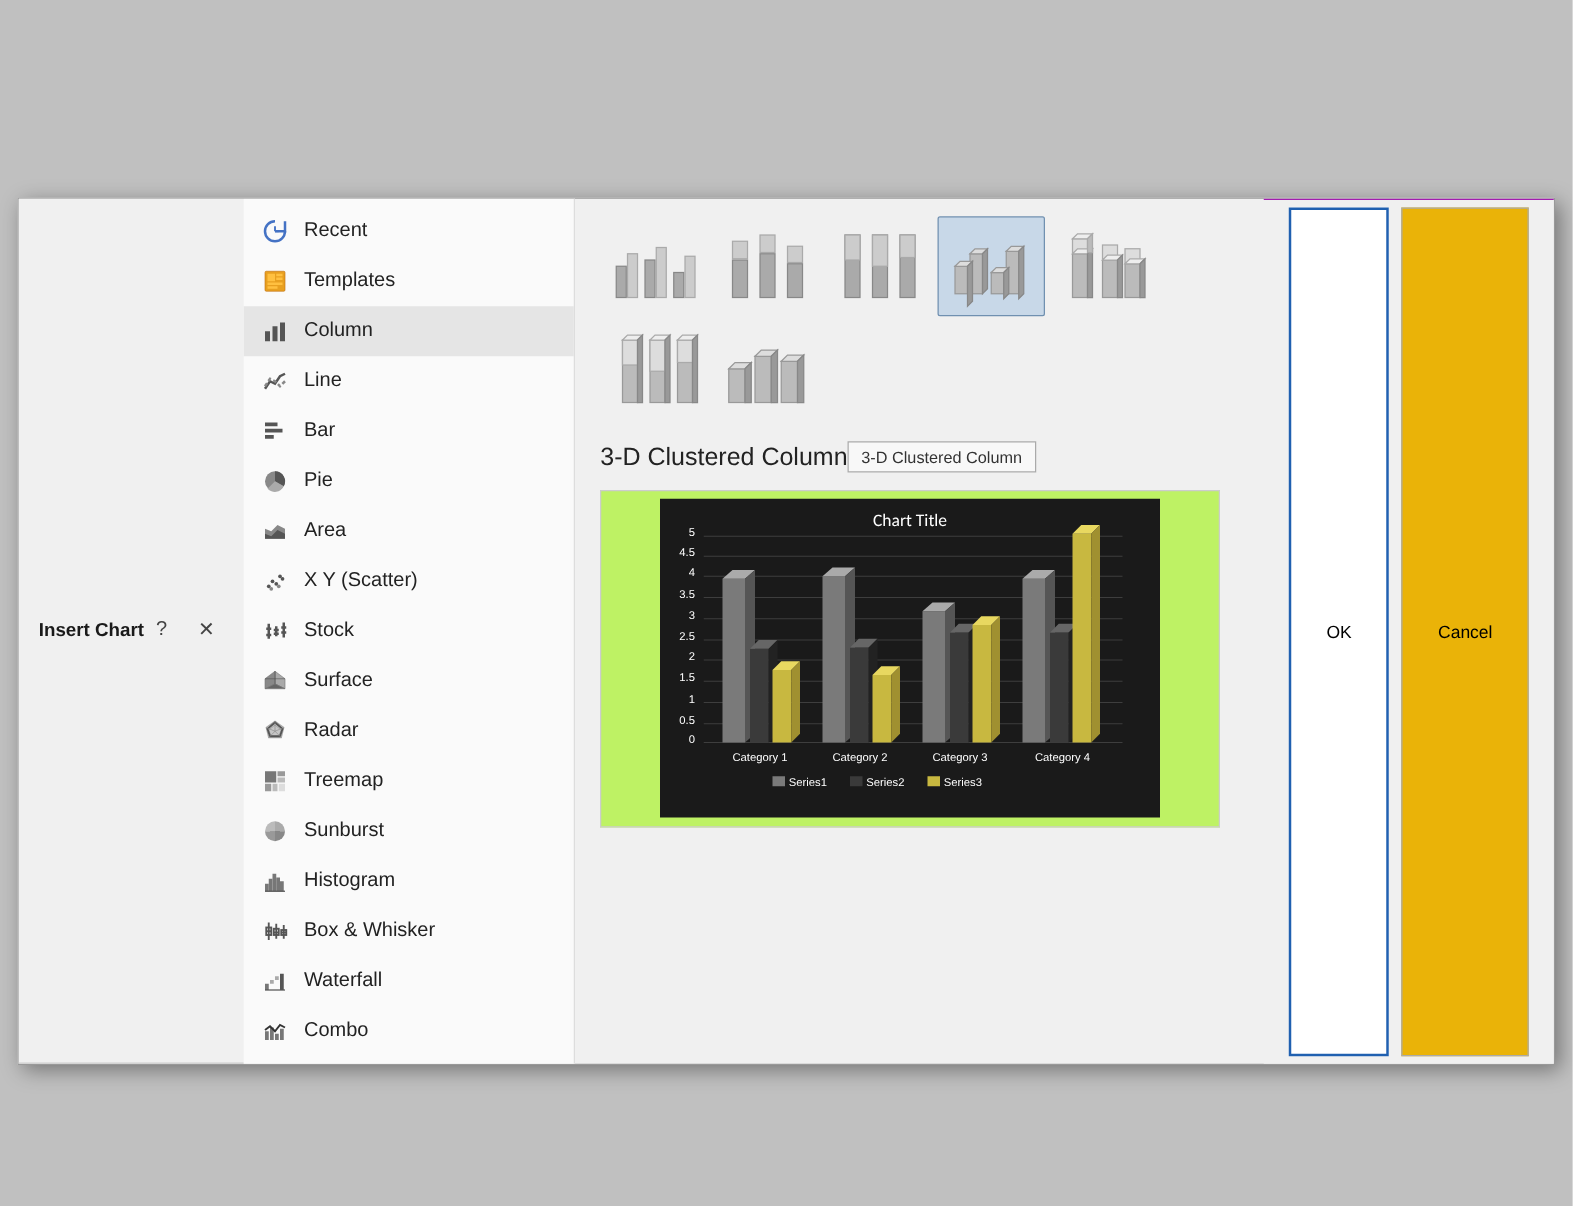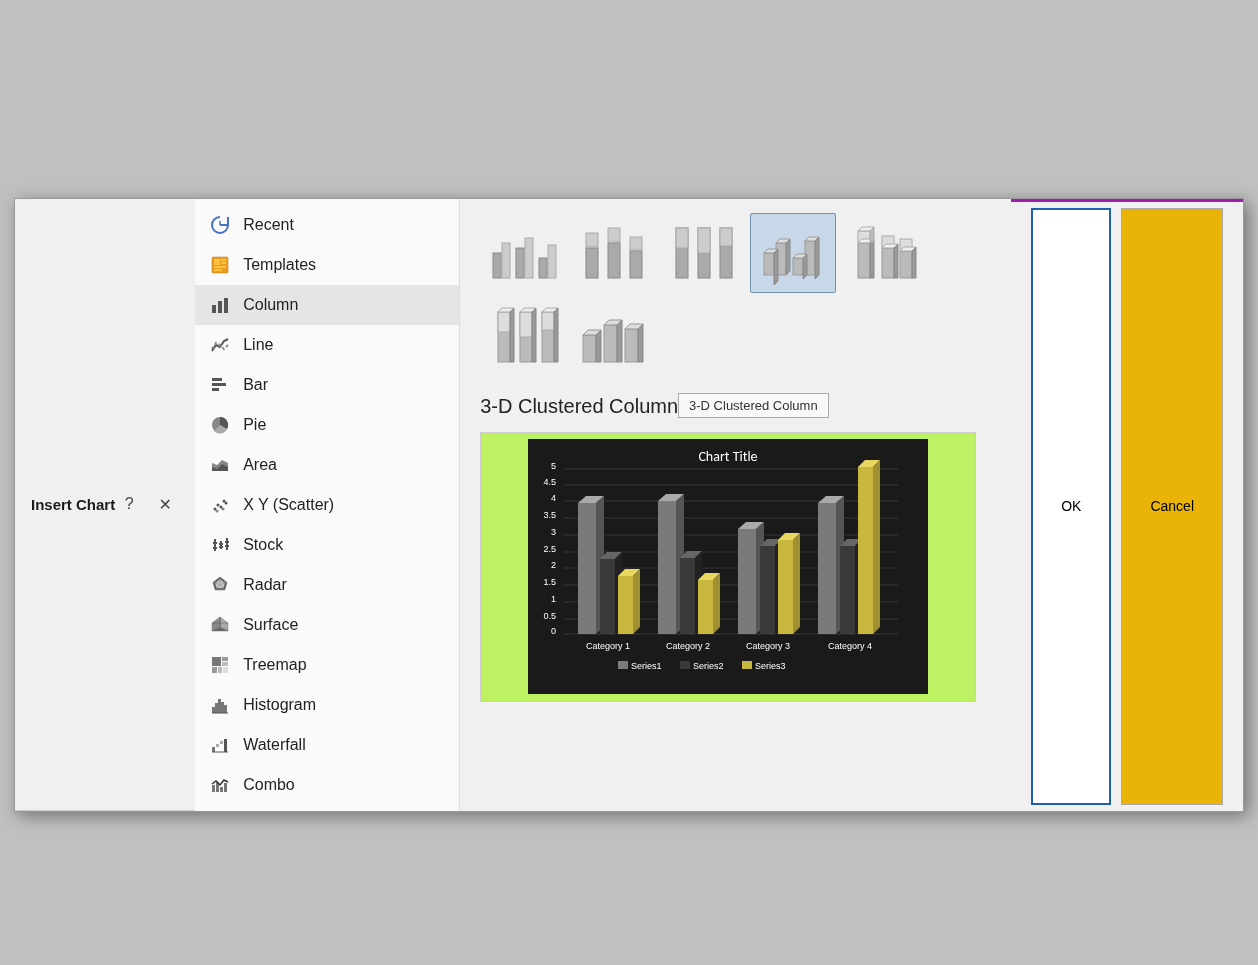--- a/index.html
+++ b/index.html
@@ -171,21 +171,21 @@
       justify-content: center;
       overflow: hidden;
     }
 
     
     .dialog-footer {
       padding: 6px 20px;
       display: flex;
       justify-content: flex-end;
       gap: 10px;
-      border-top: 3px solid #a21caf;
+      border-top: 1px solid #a21caf;
       background: #f0f0f0;
     }
     .footer-btn {
       padding: 7px 28px;
       font-size: 14px;
       cursor: pointer;
       border: 1px solid #aaa;
       background: #eab308;
     }
     .footer-btn.primary {
@@ -325,75 +325,103 @@
             <line x1="15" y1="7" x2="19" y2="7" stroke="#555" stroke-width="2"></line>
             <line x1="15" y1="11" x2="19" y2="11" stroke="#555" stroke-width="2"></line>
           </svg>
         </div>
         <span>Stock</span>
       </div>
 
       <div class="sidebar-item">
         <div class="sidebar-icon">
           <svg width="20" height="20" viewBox="0 0 20 20">
+            <polygon points="10,2 18,8 18,16 10,12" fill="#aaa" stroke="#777" stroke-width="0.5"></polygon>
+            <polygon points="10,2 2,8 2,16 10,12" fill="#888" stroke="#777" stroke-width="0.5"></polygon>
+            <polygon points="2,16 10,12 18,16" fill="#666" stroke="#777" stroke-width="0.5"></polygon>
+            <line x1="10" y1="2" x2="10" y2="12" stroke="#555" stroke-width="0.5"></line>
+            <line x1="2" y1="8" x2="18" y2="8" stroke="#555" stroke-width="0.5"></line>
+          </svg>
+        </div>
+        <span>Surface</span>
+      </div>
+
+      <div class="sidebar-item">
+        <div class="sidebar-icon">
+          <svg width="20" height="20" viewBox="0 0 20 20">
             <polygon points="10,2 17,7 15,15 5,15 3,7" fill="none" stroke="#aaa" stroke-width="1"></polygon>
             <polygon points="10,5 15,9 13,14 7,14 5,9" fill="none" stroke="#aaa" stroke-width="0.5"></polygon>
             <polygon points="10,3 16,8 14,14 6,14 4,8" fill="rgba(80,80,80,0.3)" stroke="#555" stroke-width="1.5"></polygon>
             <line x1="10" y1="10" x2="10" y2="2" stroke="#888" stroke-width="0.5"></line>
             <line x1="10" y1="10" x2="17" y2="7" stroke="#888" stroke-width="0.5"></line>
             <line x1="10" y1="10" x2="15" y2="15" stroke="#888" stroke-width="0.5"></line>
             <line x1="10" y1="10" x2="5" y2="15" stroke="#888" stroke-width="0.5"></line>
             <line x1="10" y1="10" x2="3" y2="7" stroke="#888" stroke-width="0.5"></line>
           </svg>
         </div>
         <span>Radar</span>
       </div>
 
       <div class="sidebar-item">
         <div class="sidebar-icon">
           <svg width="20" height="20" viewBox="0 0 20 20">
-            <polygon points="10,2 18,8 18,16 10,12" fill="#aaa" stroke="#777" stroke-width="0.5"></polygon>
-            <polygon points="10,2 2,8 2,16 10,12" fill="#888" stroke="#777" stroke-width="0.5"></polygon>
-            <polygon points="2,16 10,12 18,16" fill="#666" stroke="#777" stroke-width="0.5"></polygon>
-            <line x1="10" y1="2" x2="10" y2="12" stroke="#555" stroke-width="0.5"></line>
-            <line x1="2" y1="8" x2="18" y2="8" stroke="#555" stroke-width="0.5"></line>
-          </svg>
-        </div>
-        <span>Surface</span>
-      </div>
-
-      <div class="sidebar-item">
-        <div class="sidebar-icon">
-          <svg width="20" height="20" viewBox="0 0 20 20">
             <rect x="2" y="2" width="9" height="9" fill="#777"></rect>
             <rect x="12" y="2" width="6" height="4" fill="#999"></rect>
             <rect x="12" y="7" width="6" height="4" fill="#bbb"></rect>
             <rect x="2" y="12" width="5" height="6" fill="#999"></rect>
             <rect x="8" y="12" width="4" height="6" fill="#bbb"></rect>
             <rect x="13" y="12" width="5" height="6" fill="#ddd"></rect>
           </svg>
         </div>
         <span>Treemap</span>
       </div>
 
+      <div class="sidebar-item">
+        <div class="sidebar-icon">
+          <svg width="20" height="20" viewBox="0 0 20 20">
+            <circle cx="10" cy="10" r="4" fill="#777"></circle>
+            <path d="M10 10 L10 2 A8 8 0 0 1 18 10 Z" fill="#aaa"></path>
+            <path d="M10 10 L18 10 A8 8 0 0 1 10 18 Z" fill="#888"></path>
+            <path d="M10 10 L10 18 A8 8 0 0 1 2 10 Z" fill="#999"></path>
+            <path d="M10 10 L2 10 A8 8 0 0 1 10 2 Z" fill="#bbb"></path>
+          </svg>
+        </div>
+        <span>Sunburst</span>
+      </div>
 
       <div class="sidebar-item">
         <div class="sidebar-icon">
           <svg width="20" height="20" viewBox="0 0 20 20">
             <rect x="2" y="12" width="3" height="6" fill="#777"></rect>
             <rect x="5" y="8" width="3" height="10" fill="#777"></rect>
             <rect x="8" y="4" width="3" height="14" fill="#777"></rect>
             <rect x="11" y="7" width="3" height="11" fill="#777"></rect>
             <rect x="14" y="10" width="3" height="8" fill="#777"></rect>
             <line x1="2" y1="18" x2="18" y2="18" stroke="#555" stroke-width="1"></line>
           </svg>
         </div>
         <span>Histogram</span>
       </div>
 
+      <div class="sidebar-item">
+        <div class="sidebar-icon">
+          <svg width="20" height="20" viewBox="0 0 20 20">
+            <line x1="5" y1="3" x2="5" y2="17" stroke="#555" stroke-width="1.5"></line>
+            <rect x="3" y="7" width="4" height="6" fill="none" stroke="#555" stroke-width="1.5"></rect>
+            <line x1="3" y1="10" x2="7" y2="10" stroke="#555" stroke-width="1.5"></line>
+            <line x1="11" y1="4" x2="11" y2="16" stroke="#555" stroke-width="1.5"></line>
+            <rect x="9" y="8" width="4" height="5" fill="none" stroke="#555" stroke-width="1.5"></rect>
+            <line x1="9" y1="11" x2="13" y2="11" stroke="#555" stroke-width="1.5"></line>
+            <line x1="17" y1="5" x2="17" y2="16" stroke="#555" stroke-width="1.5"></line>
+            <rect x="15" y="9" width="4" height="4" fill="none" stroke="#555" stroke-width="1.5"></rect>
+            <line x1="15" y1="11" x2="19" y2="11" stroke="#555" stroke-width="1.5"></line>
+          </svg>
+        </div>
+        <span>Box &amp; Whisker</span>
+      </div>
 
       <div class="sidebar-item">
         <div class="sidebar-icon">
           <svg width="20" height="20" viewBox="0 0 20 20">
             <rect x="2" y="12" width="3" height="5" fill="#777"></rect>
             <rect x="6" y="9" width="3" height="3" fill="#aaa"></rect>
             <rect x="10" y="6" width="3" height="3" fill="#aaa"></rect>
             <rect x="14" y="4" width="3" height="13" fill="#555"></rect>
             <line x1="2" y1="17" x2="18" y2="17" stroke="#555" stroke-width="1"></line>
           </svg>

